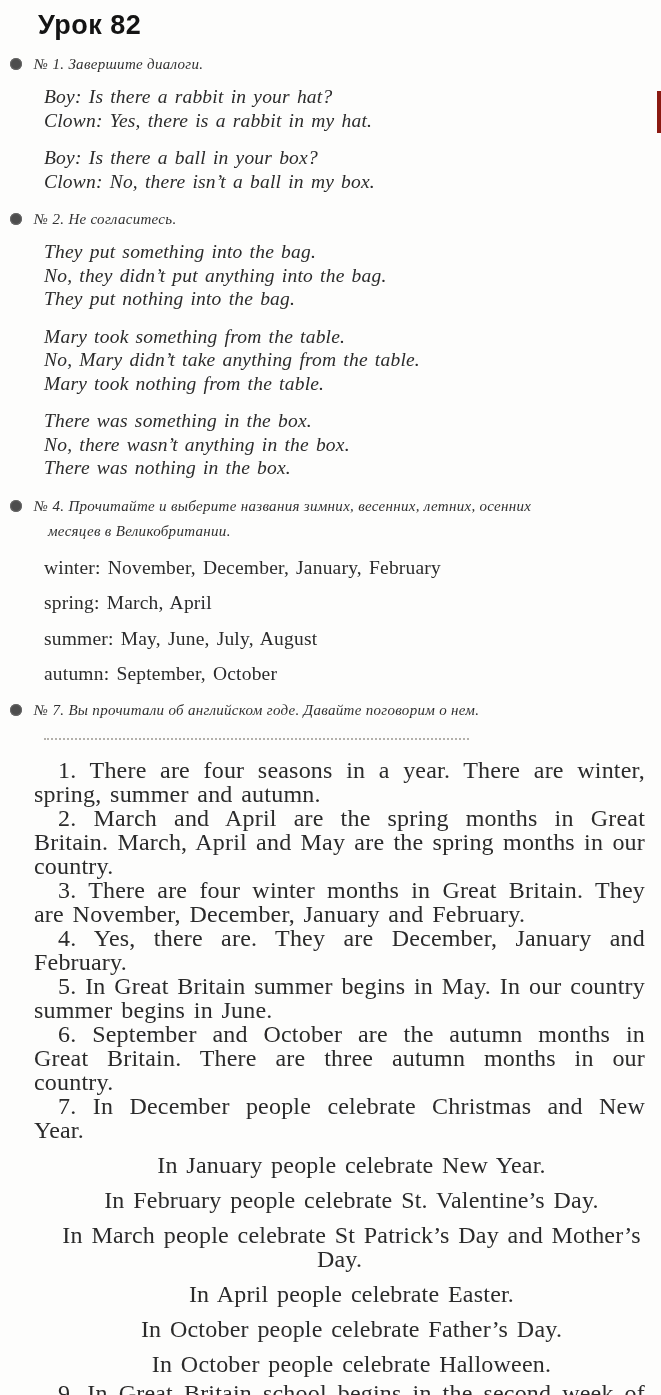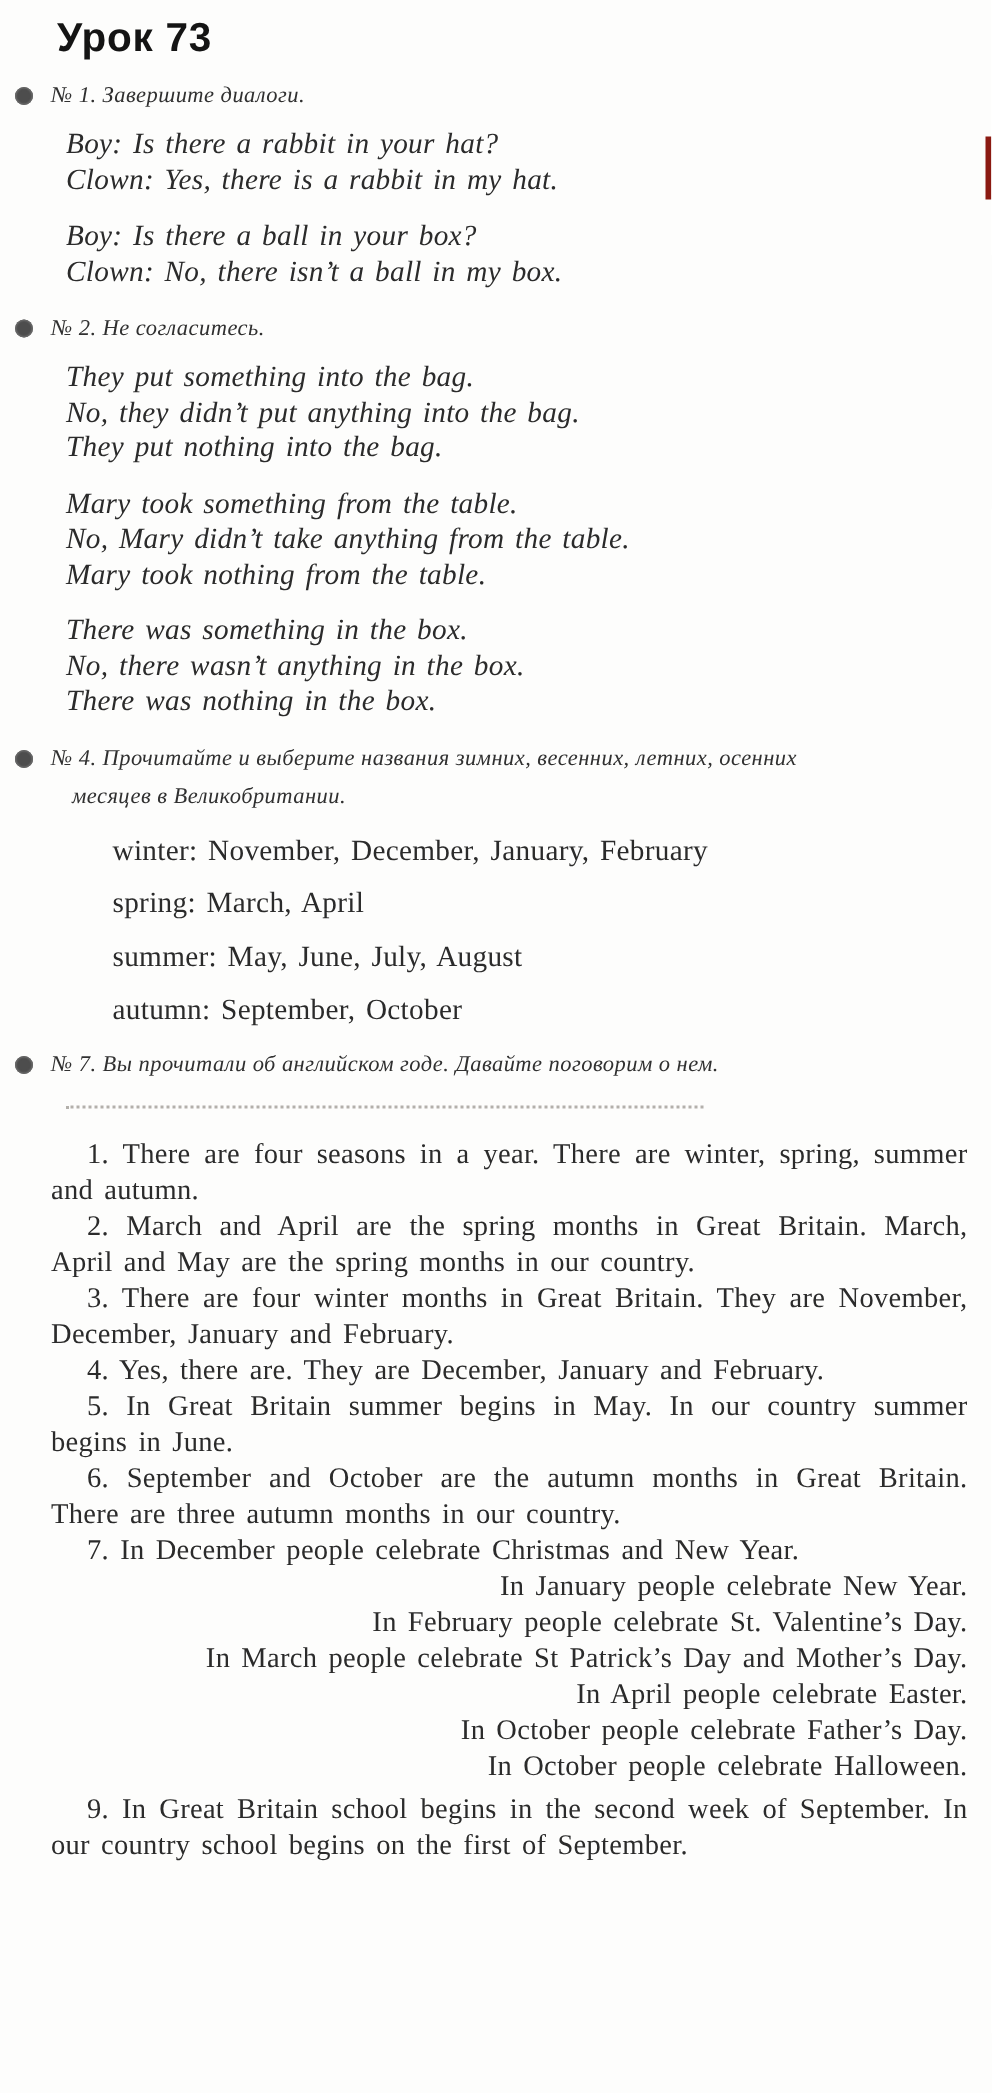--- a/index.html
+++ b/index.html
@@ -59,50 +59,51 @@
   }
   .group { margin: 8px 0 14px 10px; font-style: italic; }
   .line {
     font-size: 19.5px;
     line-height: 23.5px;
     letter-spacing: 0.2px;
     word-spacing: 2px;
     white-space: nowrap;
   }
   .seasons { margin: 6px 0 4px 10px; }
-  .seasons .line { margin-top: 12px; margin-left: 31px; }
+  .seasons .line { margin-top: 12px; }
   .paras { margin-top: 10px; padding-right: 2px; }
   .para {
     margin: 0;
-    font-size: 19px;
+    font-size: 24px;
     line-height: 24px;
     letter-spacing: 0.2px;
     word-spacing: 2.5px;
     text-align: justify;
     text-indent: 24px;
   }
   .celebration {
-    text-align: right;
+    margin-top: 11px;
+    text-align: center;
   }
   .para.spaced { margin-top: 5px; }
   .edge-mark {
     position: absolute;
     right: 0;
     top: 91px;
     width: 4px;
     height: 42px;
     background: var(--edge-mark, #8b1a12);
   }
 </style>
 </head>
 <body>
 
 <div class="page">
 
-  <h1 class="lesson-title">Урок 73</h1>
+  <h1 class="lesson-title">Урок 82</h1>
 
   <section class="task">
     <div class="task-header">
       <span class="bullet"></span>
       <span class="header-text">№ 1. Завершите диалоги.</span>
     </div>
     <div class="group">
       <div class="line">Boy: Is there a rabbit in your hat?</div>
       <div class="line">Clown: Yes, there is a rabbit in my hat.</div>
     </div>

